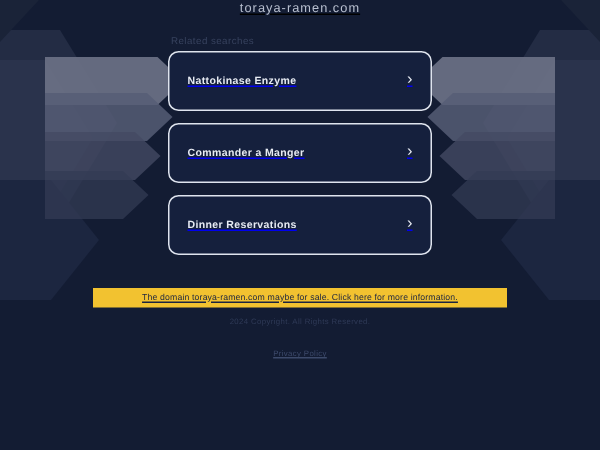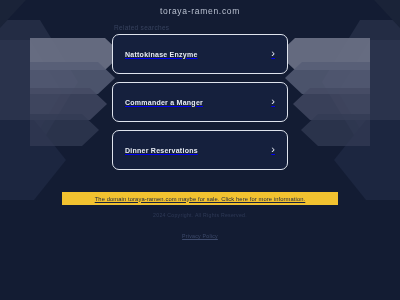--- a/index.html
+++ b/index.html
@@ -15,22 +15,23 @@
     background:#131c33;
     overflow:hidden;
   }
 
   
   .chev-layer { position:absolute; inset:0; pointer-events:none; }
 
   
   .header {
     position:absolute; left:0; top:0; width:400px; height:22px;
-    display:flex; align-items:center; justify-content:center;
+    display:flex; align-items:flex-start; justify-content:center;
     z-index:6;
+    text-decoration:underline;
   }
   .domain-title {
     color:#b9c0d0;
     font-size:8.5px;
     letter-spacing:.7px;
   }
 
   
   .content {
     position:absolute; left:112px; top:24px; width:176px;

